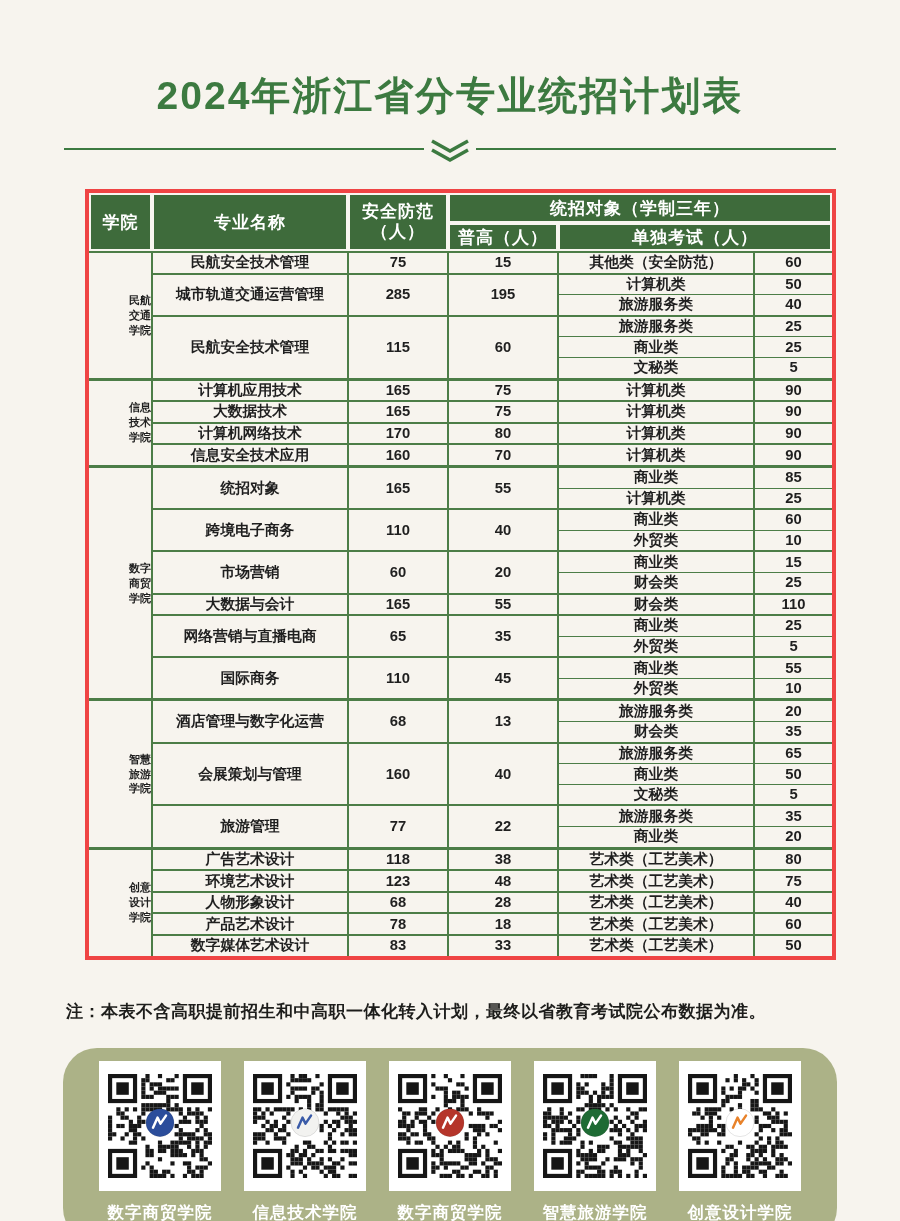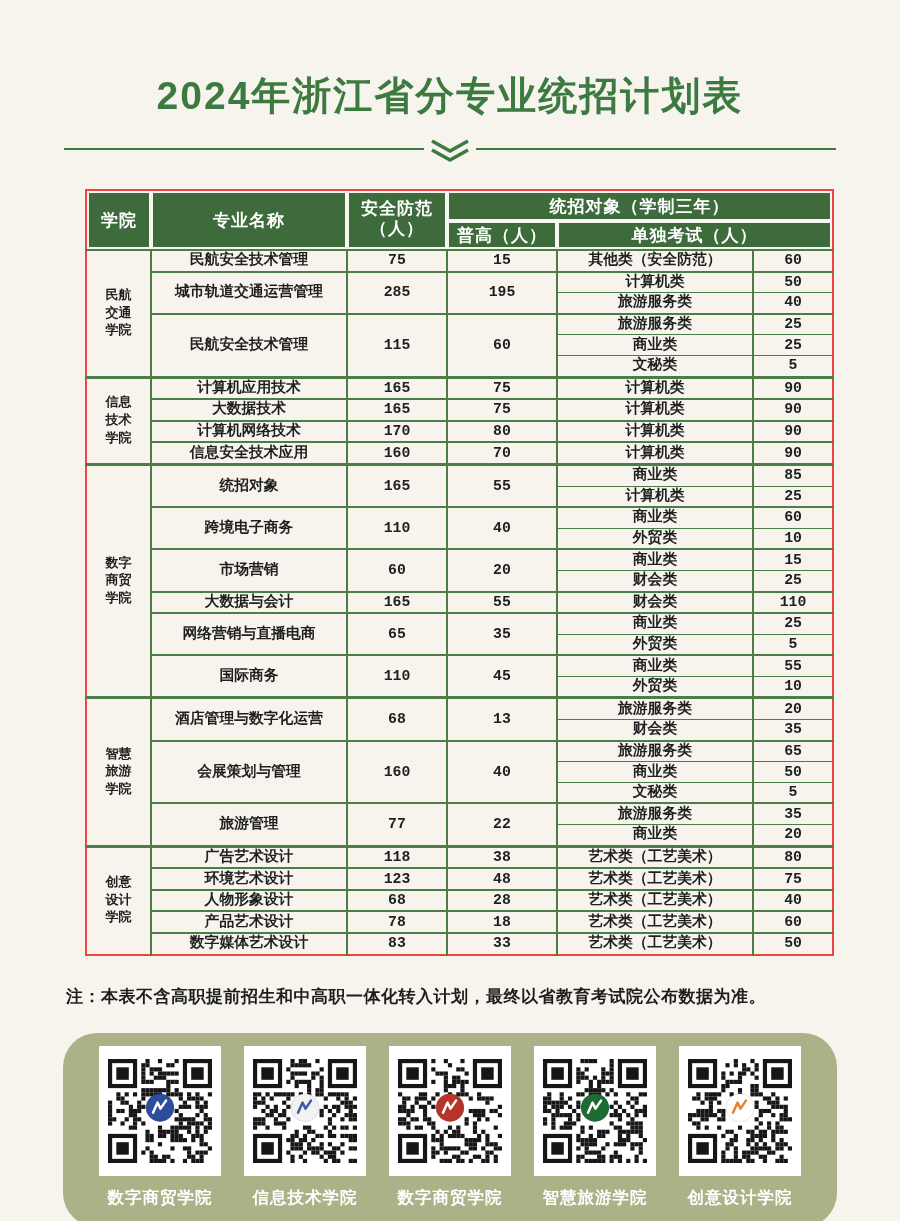--- a/index.html
+++ b/index.html
@@ -20,21 +20,21 @@
   .divider{
     display:flex;align-items:center;
     margin:14px 64px 0 64px;height:24px;
   }
   .divider .line{flex:1;height:2.5px;background:#3C7A40;}
   .divider .chev{margin:6px 4px 0 4px;}
   
   .table-wrap{margin:28px 0 0 85px;}
   table.plan{
     border-collapse:collapse;table-layout:fixed;
-    width:747px;border:2px solid #ef4444;font-family:Liberation Mono, monospace;
+    width:747px;border:4px solid #ef4444;
   }
   col.c-college{width:65px;}
   col.c-major{width:196px;}
   col.c-plan{width:100px;}
   col.c-general{width:110px;}
   col.c-cat{width:196px;}
   col.c-cnt{width:80px;}
   th{
     background:#3E6B3B;color:#FFFFFF;
     box-shadow:inset 0 0 0 2px #F8F6F0;
@@ -50,24 +50,24 @@
     border-width:1px 2px 0 0;
     padding:0;height:19.6px;
     text-align:center;vertical-align:middle;
     font-size:14.8px;font-weight:700;color:#1F1F1F;
     line-height:1.15;
   }
   td:last-child{border-right-width:0;}
   tr.major-start td{border-top-width:2px;}
   tr.college-start td{border-top-width:3px;margin-left:24px;}
   tbody tr:first-child td{border-top-width:2px;}
-  td.col-college{white-space:pre-line;font-size:13px;line-height:1.35;}
+  td.col-college{white-space:pre-line;font-size:11px;line-height:1.35;text-align:right;}
   
   .note{
-    margin:29px 40px 0 66px;
+    margin:40px 40px 0 66px;
     font-size:17px;font-weight:700;color:#1D1D1B;
     letter-spacing:0.5px;
   }
   
   .qr-panel{
     box-sizing:border-box;
     width:774px;margin:25px auto 0 auto;
     background:#ACB287;border-radius:34px;
     display:flex;justify-content:space-between;
     padding:13px 36px 18px 36px;

